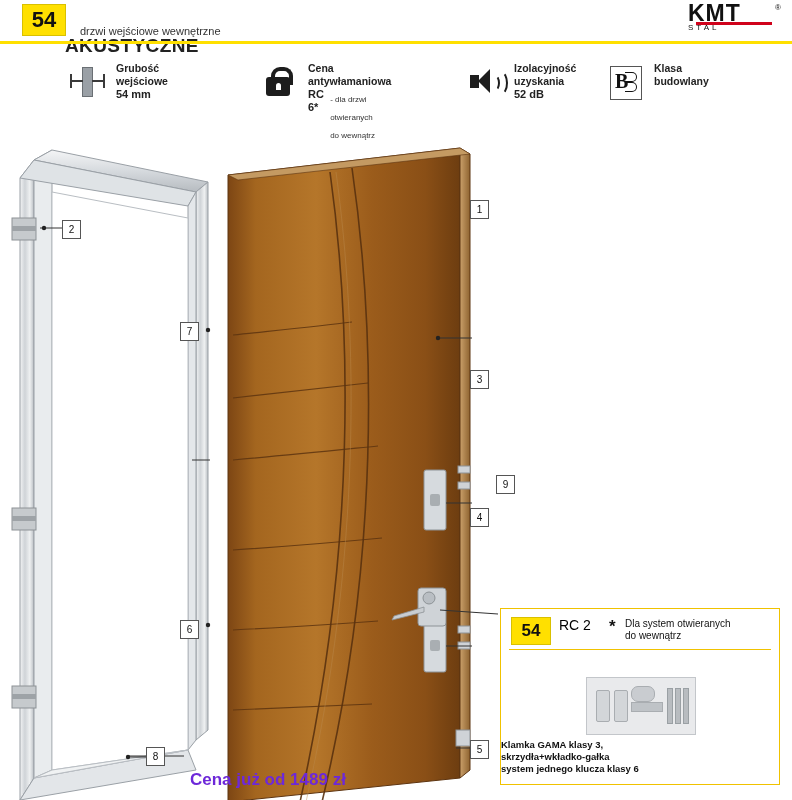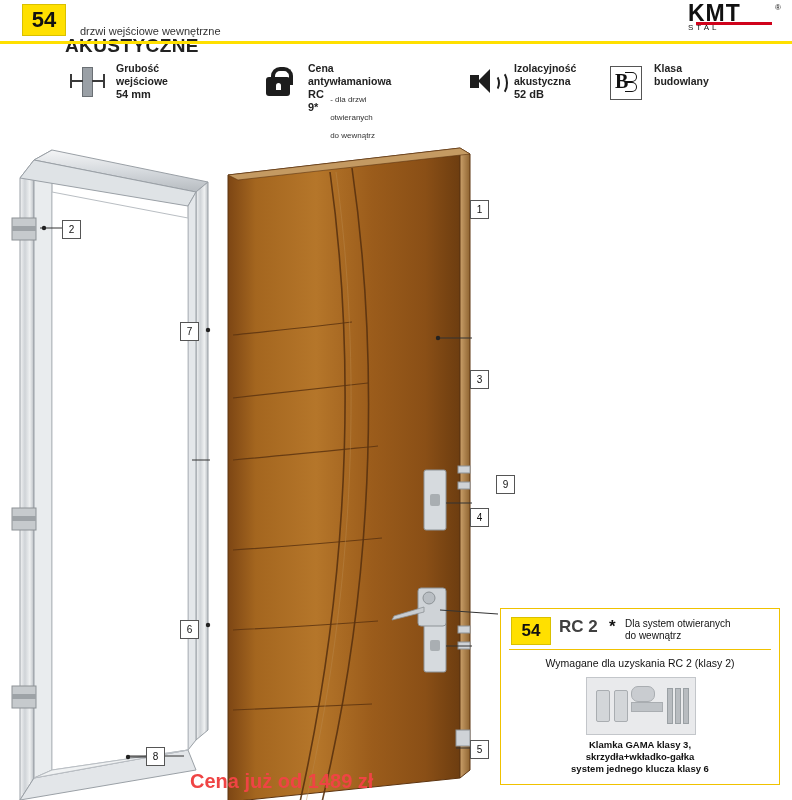--- a/index.html
+++ b/index.html
@@ -82,46 +82,46 @@
   .illus{position:absolute;left:0;top:130px;width:792px;height:670px;}
 
   
   .cal{
     position:absolute;width:17px;height:17px;border:1px solid #555;background:#fff;
     font-size:10px;color:#111;display:flex;align-items:center;justify-content:center;
   }
 
   
   .price{
-    position:absolute;left:190px;top:770px;font-size:20px;font-weight:bold;color:#ef4444;
+    position:absolute;left:190px;top:770px;font-size:17px;font-weight:bold;color:#6d28d9;
   }
 
   
   .rcbox{
     position:absolute;left:500px;top:608px;width:278px;height:175px;
     border:1px solid #f0c200;background:#fff;
   }
   .rc-badge{
     position:absolute;left:10px;top:8px;width:38px;height:26px;background:#ffe000;border:1px solid #d9c000;
     display:flex;align-items:center;justify-content:center;font-size:17px;font-weight:bold;color:#111;
   }
-  .rc-title{position:absolute;left:58px;top:8px;font-size:17px;font-weight:bold;color:#404040;}
+  .rc-title{position:absolute;left:58px;top:8px;font-size:14px;font-weight:normal;color:#000000;}
   .rc-star{position:absolute;left:108px;top:8px;font-size:17px;font-weight:bold;color:#111;}
   .rc-note{position:absolute;left:124px;top:9px;font-size:10px;color:#111;line-height:12px;width:150px;}
   .rc-rule{position:absolute;left:8px;top:40px;width:262px;height:1px;background:#f0c200;}
   .rc-sub{position:absolute;left:0;top:48px;width:278px;text-align:center;font-size:10.5px;color:#111;}
   .rc-img{position:absolute;left:85px;top:68px;width:108px;height:56px;background:#e9eaec;border:1px solid #c3c6ca;}
   .rc-img .cyl{position:absolute;top:12px;width:12px;height:30px;background:#d3d6d9;border:1px solid #a9adb1;border-radius:2px;}
   .rc-img .cyl.c1{left:9px;}
   .rc-img .cyl.c2{left:27px;}
   .rc-img .knob{position:absolute;left:44px;top:8px;width:22px;height:14px;background:#c9ccd0;border:1px solid #a9adb1;border-radius:7px;}
   .rc-img .bar2{position:absolute;left:44px;top:24px;width:30px;height:8px;background:#bfc3c7;border:1px solid #a9adb1;}
   .rc-img .k{position:absolute;top:10px;width:4px;height:34px;background:#b8bcc0;border:1px solid #9aa0a4;}
   .rc-img .k.k1{left:80px;} .rc-img .k.k2{left:88px;} .rc-img .k.k3{left:96px;}
-  .rc-cap{position:absolute;left:0;top:130px;width:278px;text-align:center;font-size:9.5px;font-weight:bold;color:#111;line-height:12px;}
+  .rc-cap{position:absolute;left:0;top:130px;width:278px;text-align:left;font-size:9.5px;font-weight:bold;color:#111;line-height:12px;}
 </style>
 </head>
 <body>
 
 <div class="page">
 
   <div class="header">
     <div class="hdr-badge">54</div>
     <div class="hdr-title">AKUSTYCZNE</div>
     <div class="hdr-sub">drzwi wejściowe wewnętrzne</div>
@@ -151,39 +151,39 @@
   <div class="feat" id="feat-1">
     <div class="ico ico-lock">
       <div class="shackle"></div>
         <div class="body"></div>
         <div class="kh"></div>
     </div>
     <div class="txt">
       <div class="l1">Cena</div>
       <div class="l1">antywłamaniowa</div>
       <div style="display:flex;align-items:flex-start;">
-        <span class="l2">RC 9*</span>
+        <span class="l2">RC 6*</span>
         <span style="margin-left:0;">
           <span class="l3">- dla drzwi otwieranych</span><br>
           <span class="l3">do wewnątrz</span>
         </span>
       </div>
     </div>
   </div>
 
   <div class="feat" id="feat-2">
     <div class="ico ico-spk">
       <div class="box"></div>
         <div class="cone"></div>
         <div class="w1"></div>
         <div class="w2"></div>
     </div>
     <div class="txt">
       <div class="l1">Izolacyjność</div>
-      <div class="l1">akustyczna</div>
+      <div class="l1">uzyskania</div>
       <div class="l2">52 dB</div>
     </div>
   </div>
 
   <div class="feat" id="feat-3">
     <div class="ico ico-bud">
       <div class="frame"></div>
         <div class="b">B</div>
         <div class="s1"></div>
         <div class="s2"></div>
@@ -319,21 +319,20 @@
 
   <div class="rcbox">
     <div class="rc-badge">54</div>
     <div class="rc-title">RC 2</div>
     <div class="rc-star">*</div>
     <div class="rc-note">
       <span>Dla system otwieranych</span><br>
       <span>do wewnątrz</span>
     </div>
     <div class="rc-rule"></div>
-    <div class="rc-sub">Wymagane dla uzyskania RC 2 (klasy 2)</div>
     <div class="rc-img">
       <div class="cyl c1"></div>
         <div class="cyl c2"></div>
       <div class="knob"></div>
         <div class="bar2"></div>
       <div class="k k1"></div>
         <div class="k k2"></div>
         <div class="k k3"></div>
     </div>
     <div class="rc-cap">

